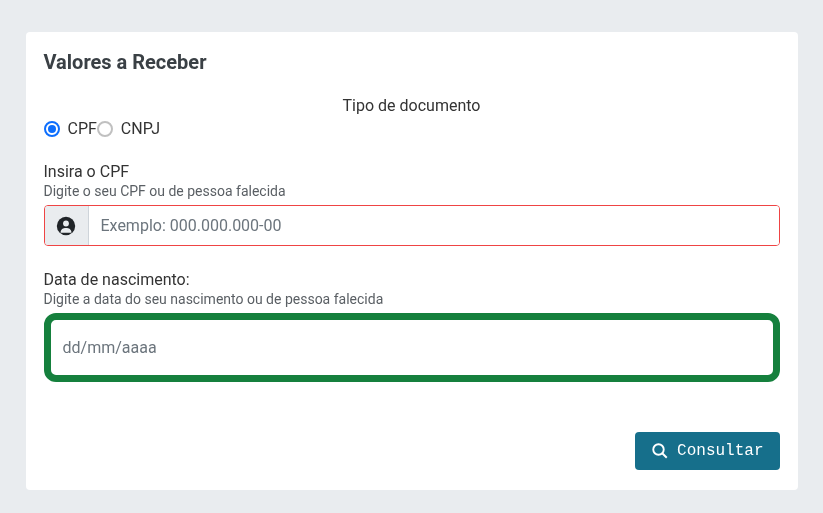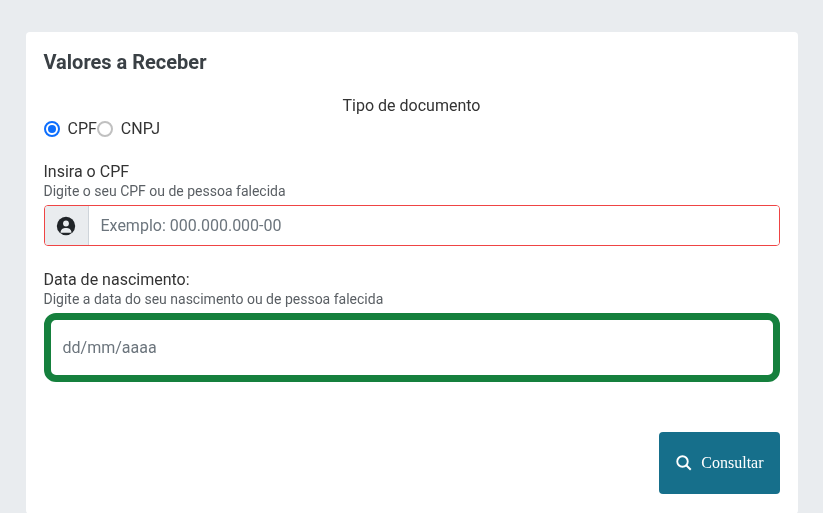--- a/index.html
+++ b/index.html
@@ -137,27 +137,27 @@
     .actions {
       display: flex;
       justify-content: flex-end;
       margin-top: 50px;
     }
     .btn-primary {
       background-color: #166f8b;
       color: #ffffff;
       border: none;
       border-radius: 4px;
-      padding: 22px 16px;
+      padding: 10px 16px;
       font-size: 16px;
       display: flex;
       align-items: center;
       gap: 8px;
       cursor: pointer;
-      font-family: Liberation Serif, serif;
+      font-family: Liberation Mono, monospace;
     }
     .user-icon-svg {
       width: 20px;
       height: 20px;
     }
     .search-icon-svg {
       width: 18px;
       height: 18px;
     }
   </style>

